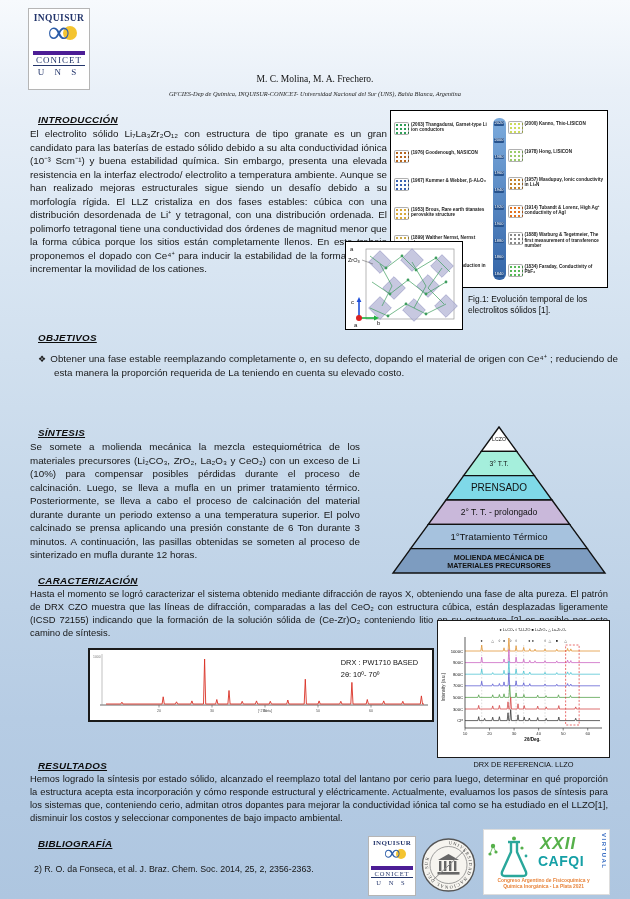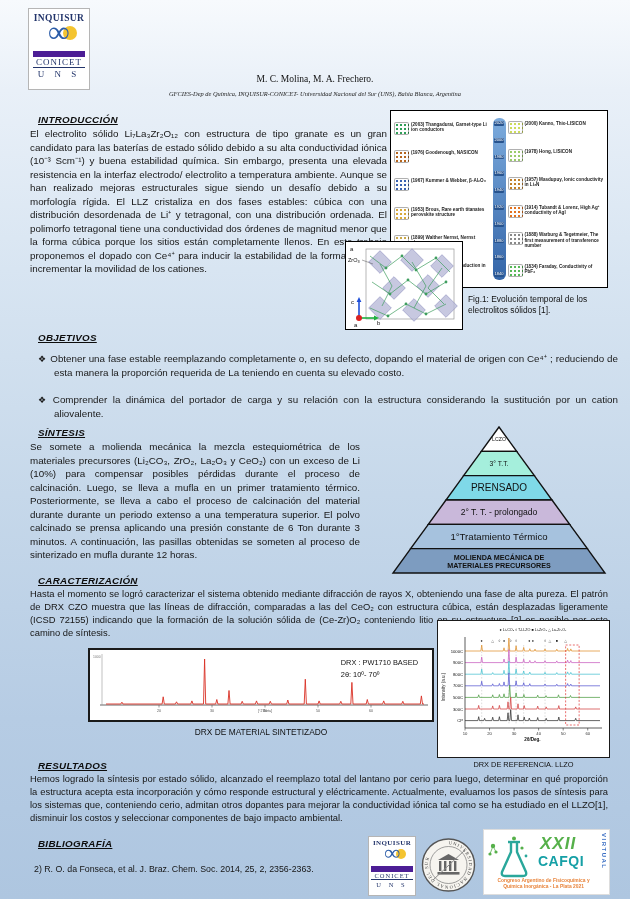--- a/index.html
+++ b/index.html
@@ -7,21 +7,21 @@
     font-family:"Liberation Sans",sans-serif;color:#1a1a1a;
     background:linear-gradient(180deg,#f7fafd 0%,#e9f0f8 10%,#d8e5f2 30%,#c6d8ea 55%,#b6cce4 80%,#aec6e0 100%);}
   
   .logo{position:absolute;background:#fff;border:1px solid #b5b5b5;display:flex;flex-direction:column;
     align-items:center;font-family:"Liberation Serif",serif;color:#23356b;}
   .logo-hd{left:28px;top:8px;width:60px;height:80px;}
   .logo .l1{font-size:9.5px;letter-spacing:.4px;margin-top:4px;font-weight:bold;}
   .inf-wrap{position:relative;height:26px;width:46px;}
   .sun{position:absolute;right:5px;top:3px;width:14px;height:14px;border-radius:50%;background:#f4c430;}
   .inf{position:absolute;left:0;top:-8px;width:100%;text-align:center;font-size:30px;font-weight:bold;color:#2b5ca8;}
-  .logo .l2{font-size:9px;border-top:6px solid #4c1d95;border-bottom:1px solid #23356b;padding:0 3px;letter-spacing:1px;margin-top:2px;}
+  .logo .l2{font-size:9px;border-top:4px solid #4c1d95;border-bottom:1px solid #23356b;padding:0 3px;letter-spacing:1px;margin-top:2px;}
   .logo .l3{font-size:9px;letter-spacing:4px;margin-top:1px;}
   .logo--sm{width:46px;height:58px;}
   .logo--sm .l1{font-size:7px;margin-top:2px;}
   .logo--sm .inf-wrap{height:18px;width:34px;}
   .logo--sm .sun{width:10px;height:10px;right:3px;top:2px;}
   .logo--sm .inf{font-size:22px;top:-7px;}
   .logo--sm .l2{font-size:6.5px;margin-top:1px;}
   .logo--sm .l3{font-size:6.5px;letter-spacing:3px;}
   .title{position:absolute;left:95px;right:12px;top:38px;text-align:center;
     font-family:"Liberation Serif",serif;font-weight:bold;font-size:16.5px;color:#000;}
@@ -200,21 +200,20 @@
         <text id="g-ax-c" x="5" y="62" font-size="6" fill="#111">c</text>
         <text id="g-ax-b" x="31" y="83" font-size="6" fill="#111">b</text>
         <text id="g-ax-a" x="8" y="85" font-size="6" fill="#111">a</text>
       </g>
     </svg>
   </div>
 
   <div class="sec-h" style="left:38px;top:332px;">OBJETIVOS</div>
   <ul class="obj-list">
     <li><span class="bullet">❖</span><span>Obtener una fase estable reemplazando completamente o, en su defecto, dopando el material de origen con Ce⁴⁺ ; reduciendo de esta manera la proporción requerida de La teniendo en cuenta su elevado costo.</span></li>
-    <li><span class="bullet">❖</span><span>Comprender la dinámica del portador de carga y su relación con la estructura considerando la sustitución por un cation aliovalente.</span></li>
   </ul>
 
   <div class="sec-h" style="left:38px;top:427px;">SÍNTESIS</div>
   <div class="body-text" style="left:30px;top:440px;width:330px;">Se somete a molienda mecánica la mezcla estequiométrica de los materiales precursores (Li₂CO₃, ZrO₂, La₂O₃ y CeO₂) con un exceso de Li (10%) para compensar posibles pérdidas durante el proceso de calcinación. Luego, se lleva a mufla en un primer tratamiento térmico. Posteriormente, se lleva a cabo el proceso de calcinación del material durante durante un periodo extenso a una temperatura superior. El polvo calcinado se prensa aplicando una presión constante de 6 Ton durante 3 minutos. A continuación, las pasillas obtenidas se someten al proceso de sinterizado en mufla durante 12 horas.</div>
   <svg class="pyr" id="pyr" viewBox="0 0 222 152">
       <polygon points="111,3 111,3 128.66666666666666,27.333333333333332 93.33333333333334,27.333333333333332" fill="#ffffff" stroke="#111" stroke-width="1.4"></polygon>
       <text x="111" y="16.986666666666665" font-size="5.2" fill="#111" text-anchor="middle">LCZO</text>
       <polygon points="93.33333333333334,27.333333333333332 128.66666666666666,27.333333333333332 146.33333333333331,51.666666666666664 75.66666666666667,51.666666666666664" fill="#a5efdc" stroke="#111" stroke-width="1.4"></polygon>
       <text x="111" y="41.88" font-size="6.8" fill="#111" text-anchor="middle">3° T.T.</text>
       <polygon points="75.66666666666667,51.666666666666664 146.33333333333331,51.666666666666664 164,76 58,76" fill="#7fd9e8" stroke="#111" stroke-width="1.4"></polygon>
@@ -247,21 +246,20 @@
         <line x1="281" y1="55" x2="281" y2="57.5" stroke="#555" stroke-width="0.6"></line>
         <text x="281" y="61.5" font-size="3.6" fill="#555" text-anchor="middle">60</text>
         <text x="175" y="61.8" font-size="3.4" fill="#555" text-anchor="middle">[°2Theta]</text>
         <path d="M16 54 L30.8 54 L31.9 52.2 L33.0 54 L72.1 54 L73.2 46.8 L74.3 54 L85.4 54 L86.5 51.8 L87.6 54 L100.8 54 L101.9 50.9 L103.0 54 L113.5 54 L114.6 9.0 L115.7 54 L125.7 54 L126.8 49.5 L127.9 54 L137.9 54 L139.0 40.5 L140.1 54 L151.1 54 L152.2 51.3 L153.3 54 L165.4 54 L166.5 50.9 L167.6 54 L179.2 54 L180.3 51.3 L181.4 54 L196.7 54 L197.8 50.0 L198.9 54 L214.2 54 L215.3 29.2 L216.4 54 L228.0 54 L229.1 50.9 L230.2 54 L249.7 54 L250.8 51.3 L251.9 54 L260.8 54 L261.9 32.4 L263.0 54 L276.2 54 L277.3 49.5 L278.4 54 L292.6 54 L293.7 50.9 L294.8 54 L311.7 54 L312.8 51.3 L313.9 54 L330.3 54 L331.4 45.9 L332.5 54 L334 54" fill="none" stroke="#d93025" stroke-width="0.9"></path>
       </svg>
     <div class="xrd1-anno">
       <div>DRX : PW1710 BASED</div>
       <div>2θ: 10º- 70º</div>
     </div>
   </div>
-  <div class="fig-cap cap-center" style="left:88px;top:727px;width:346px;">DRX DE MATERIAL SINTETIZADO</div>
 
   <div class="chart-box xrd2-box">
     <svg id="xrd2" width="170" height="134" viewBox="0 0 170 134">
         <text x="95" y="10" font-size="3.7" fill="#111" text-anchor="middle">● Li₂CO₃   ◊ T-LLZO   ■ Li₂ZrO₃   △ La₂Zr₂O₇</text>
         <text x="7" y="66" font-size="4.5" fill="#333" text-anchor="middle" transform="rotate(-90 7 66)">Intensity (a.u.)</text>
         <line x1="43.690909090909095" y1="24" x2="43.690909090909095" y2="103" stroke="#aaa" stroke-width="0.4" stroke-dasharray="1.6,1.6"></line>
         <line x1="70.93636363636364" y1="24" x2="70.93636363636364" y2="103" stroke="#aaa" stroke-width="0.4" stroke-dasharray="1.6,1.6"></line>
         <line x1="78.05454545454546" y1="24" x2="78.05454545454546" y2="103" stroke="#aaa" stroke-width="0.4" stroke-dasharray="1.6,1.6"></line>
         <line x1="85.66363636363636" y1="24" x2="85.66363636363636" y2="103" stroke="#aaa" stroke-width="0.4" stroke-dasharray="1.6,1.6"></line>
         <line x1="107.01818181818183" y1="24" x2="107.01818181818183" y2="103" stroke="#aaa" stroke-width="0.4" stroke-dasharray="1.6,1.6"></line>

